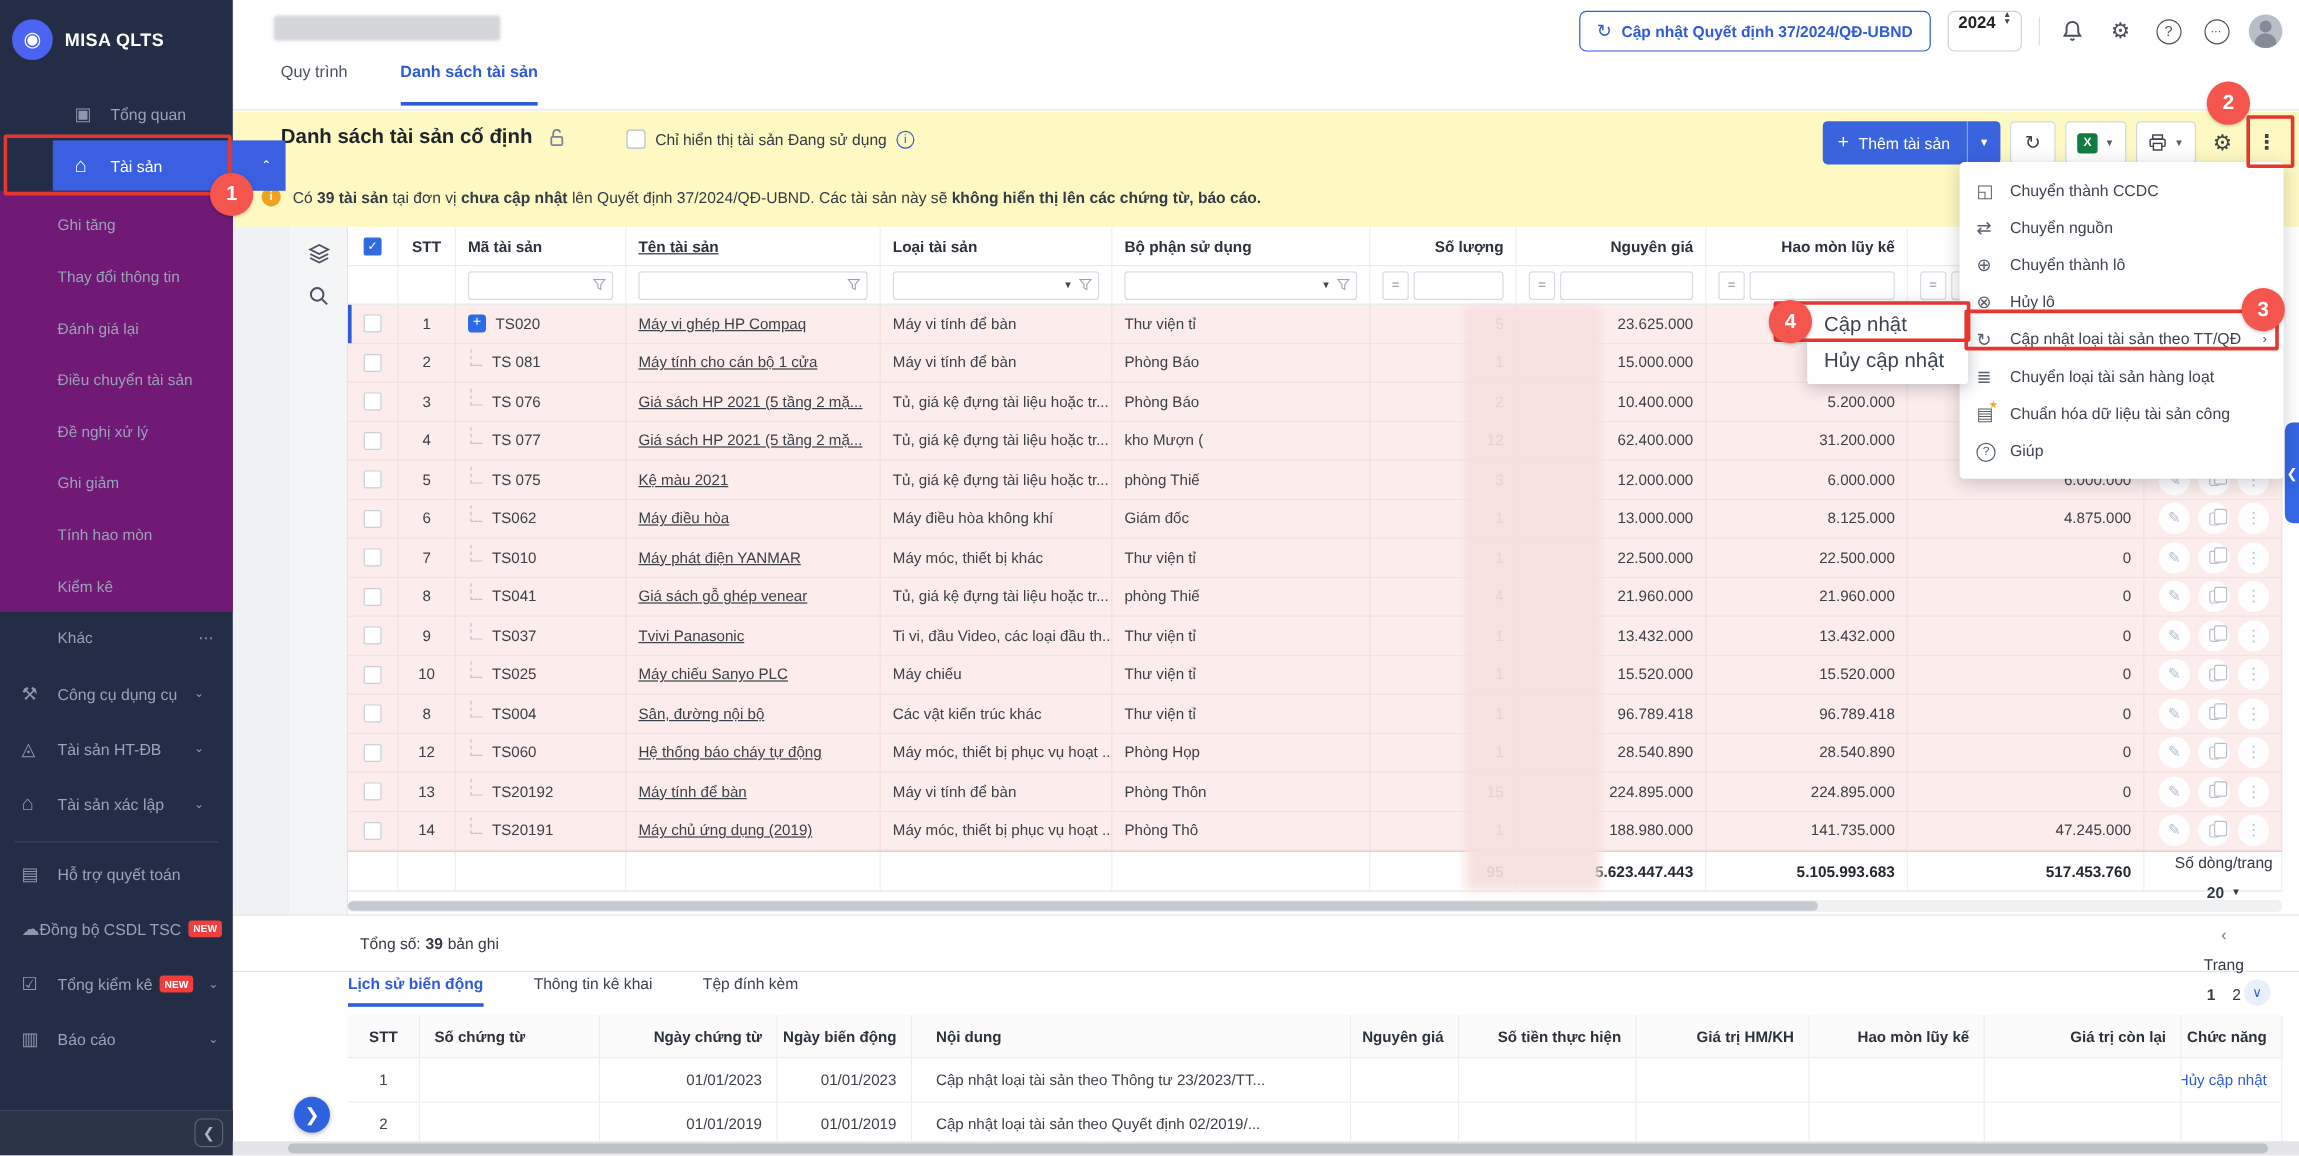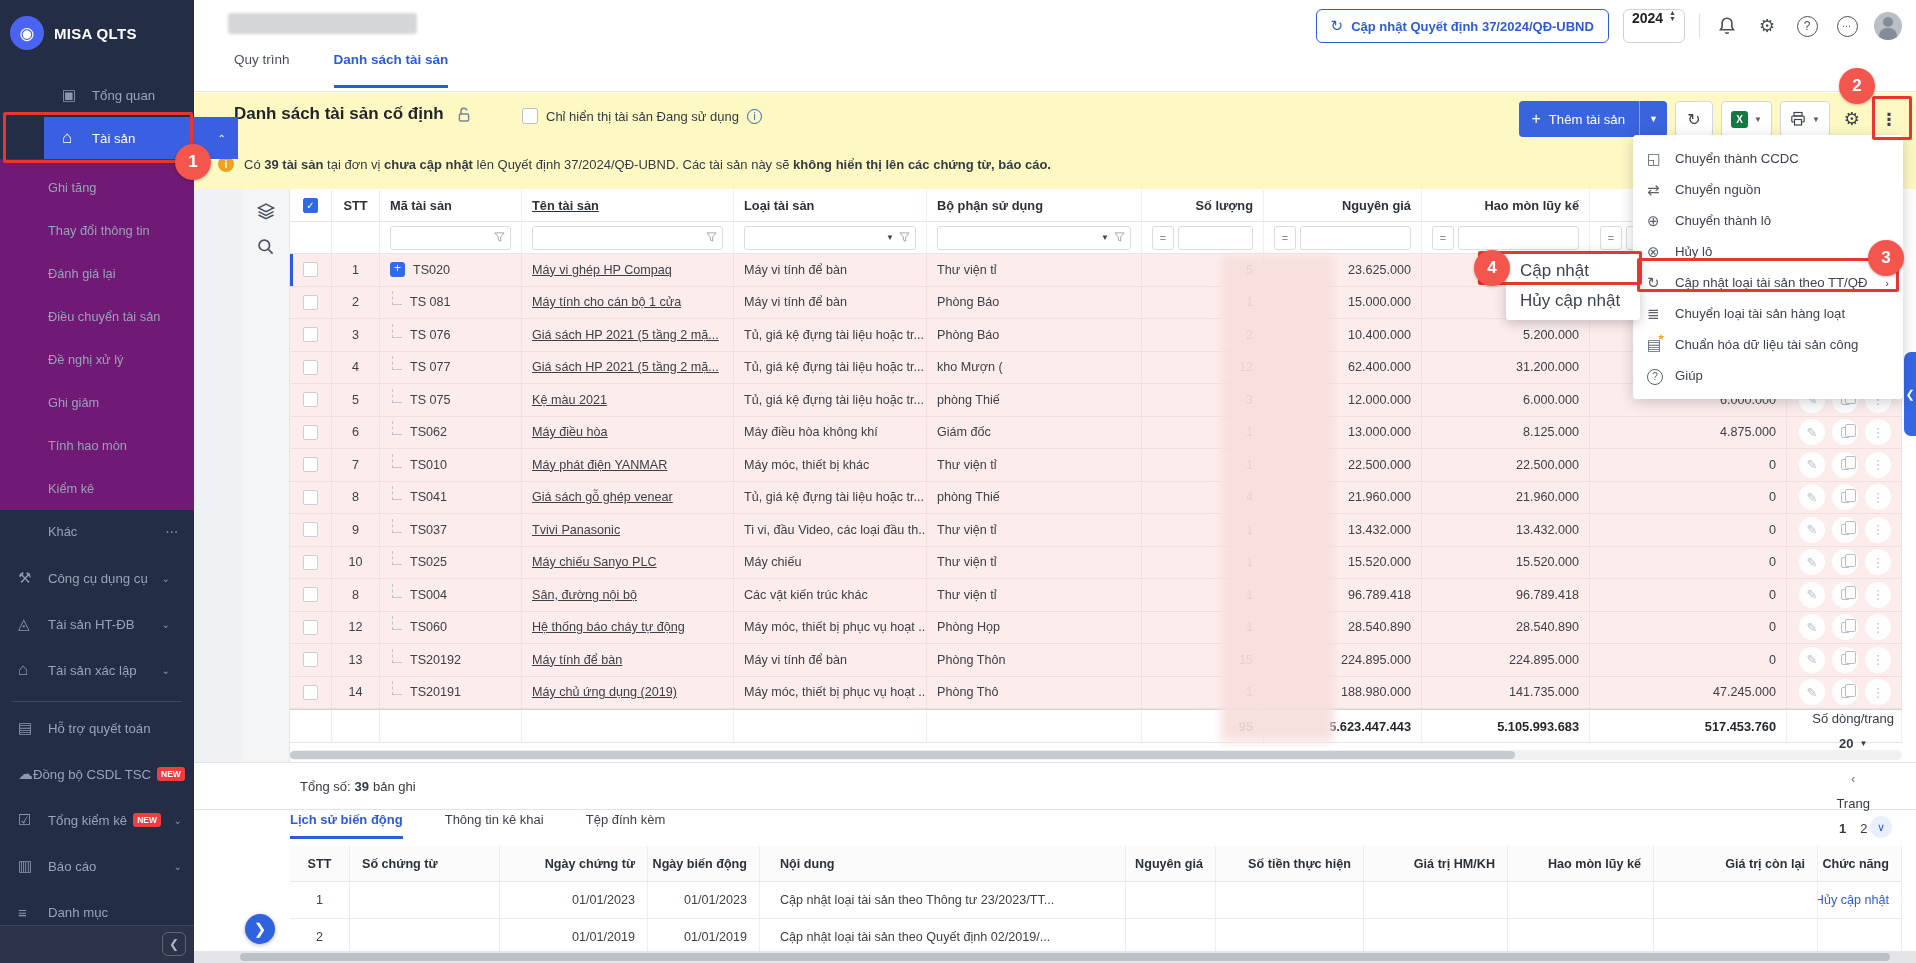--- a/index.html
+++ b/index.html
@@ -254,25 +254,20 @@
           <span class="sb-chev">⌄</span>
         </div>
 
         <div class="sb-gitem">
           <span class="sb-ico" data-icon="report-icon"></span>
           <span class="sb-lbl">Báo cáo</span>
 
           <span class="sb-chev">⌄</span>
         </div>
 
-        <div class="sb-gitem">
-          <span class="sb-ico" data-icon="category-icon"></span>
-          <span class="sb-lbl">Danh mục</span>
-
-        </div>
       </div>
     <div class="sb-footer">
       <div class="sb-collapse">❮</div>
     </div>
   </aside>
 
   <div class="topbar">
     <div class="redacted-org"></div>
     <div class="top-right">
       <button class="update-btn">

